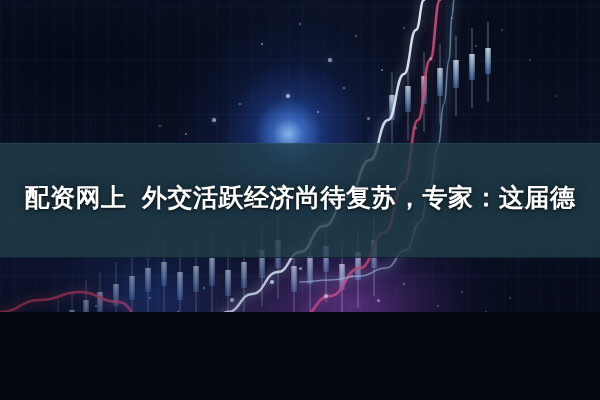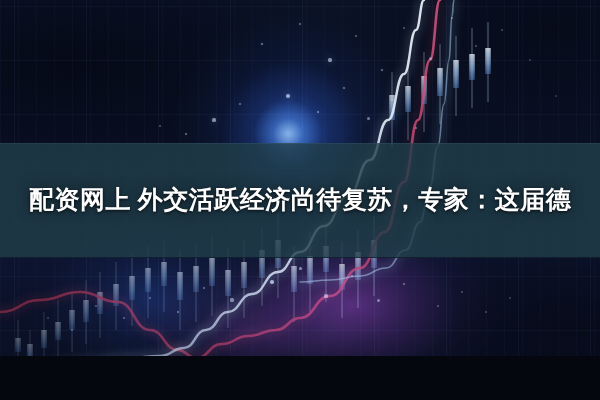--- a/index.html
+++ b/index.html
@@ -1,23 +1,23 @@
 <!DOCTYPE html>
 <html><head>
 <meta charset="utf-8">
 <title>News Banner</title>
 <style>
   html,body{margin:0;padding:0;background:#05070f;}
   *{box-sizing:border-box;}
 
   #stage{
     position:relative;
-    width:600px;height:356px;
+    width:600px;height:312px;
     overflow:hidden;
-    font-family:Liberation Serif, serif;
+    font-family:Liberation Mono, monospace;
     background:#0a1226;
   }
 
   
   .layer{position:absolute;inset:0;pointer-events:none;}
 
   #bg-base{
     background:
       linear-gradient(180deg,#0b1328 0%,#0a1125 40%,#0d1430 70%,#0a1024 100%);
   }

